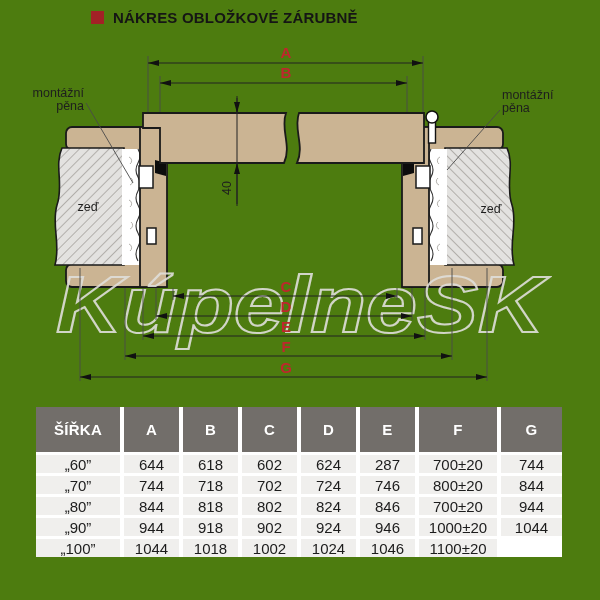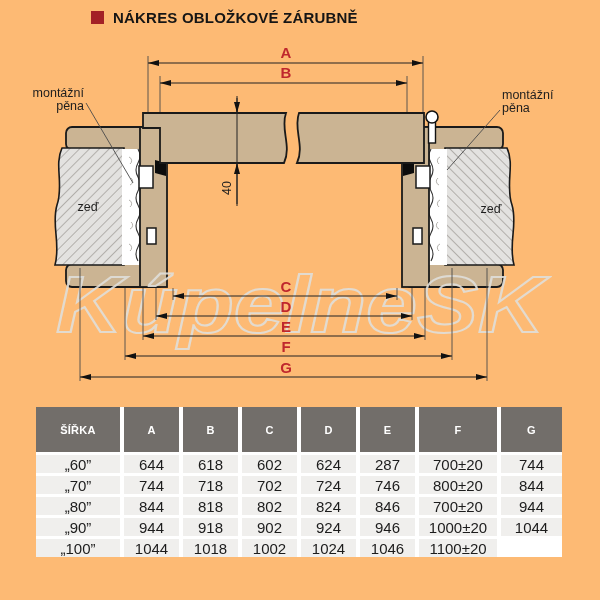--- a/index.html
+++ b/index.html
@@ -5,41 +5,41 @@
   :root{
     --tan:#cbb493;
     --red:#bf272d;
     --ink:#1a1a1a;
     --hdr-gray:#726e6a;
     --row-bg:#f0efed;
     --wm:#e0dfdb;
   }
   *{margin:0;padding:0;box-sizing:border-box;}
   body{background:#fff;font-family:"Liberation Sans",sans-serif;}
-  .stage{position:relative;width:600px;height:600px;background:#fdba74;overflow:hidden;}
+  .stage{position:relative;width:600px;height:600px;background:#4d7c0f;overflow:hidden;}
 
   .title-row{position:absolute;left:91px;top:9px;display:flex;align-items:center;gap:9px;}
   .title-bullet{width:13px;height:13px;background:#a32126;flex:0 0 auto;}
   .title-text{font-size:15px;font-weight:bold;color:#151515;letter-spacing:.2px;white-space:nowrap;}
 
   svg.diagram{position:absolute;left:0;top:0;}
   svg.diagram text{font-family:"Liberation Sans",sans-serif;}
   .struct{fill:var(--tan);stroke:var(--ink);stroke-width:1.8;}
   .slot{fill:#fff;stroke:var(--ink);stroke-width:1.5;}
   .gasket{fill:#0c0c0c;stroke:none;}
   .thin{stroke:#4a4a4a;stroke-width:.9;fill:none;}
   .dim{stroke:#222;stroke-width:1;fill:none;}
   .dim-letter{fill:var(--red);font-size:15px;font-weight:bold;text-anchor:middle;}
   .anno{fill:#1e1e1e;font-size:12.5px;}
   .squiggle{stroke:#b3b1ac;stroke-width:1;fill:none;}
 
   .size-table{position:absolute;left:36px;top:407px;display:grid;
     grid-template-columns:84px 55px 55px 55px 55px 55px 78px 61px;
     column-gap:4px;row-gap:3px;background:#fff;}
-  .hcell{height:45px;background:var(--hdr-gray);color:#fff;font-weight:bold;font-size:11px;
+  .hcell{height:45px;background:var(--hdr-gray);color:#fff;font-weight:bold;font-size:15px;
     display:flex;align-items:center;justify-content:center;letter-spacing:.3px;}
   .dcell{height:18px;background:var(--row-bg);color:#1c1c1c;font-size:15px;
     display:flex;align-items:center;justify-content:center;}
 </style>
 </head>
 <body>
 
 <div class="stage">
 
   <div class="title-row">

